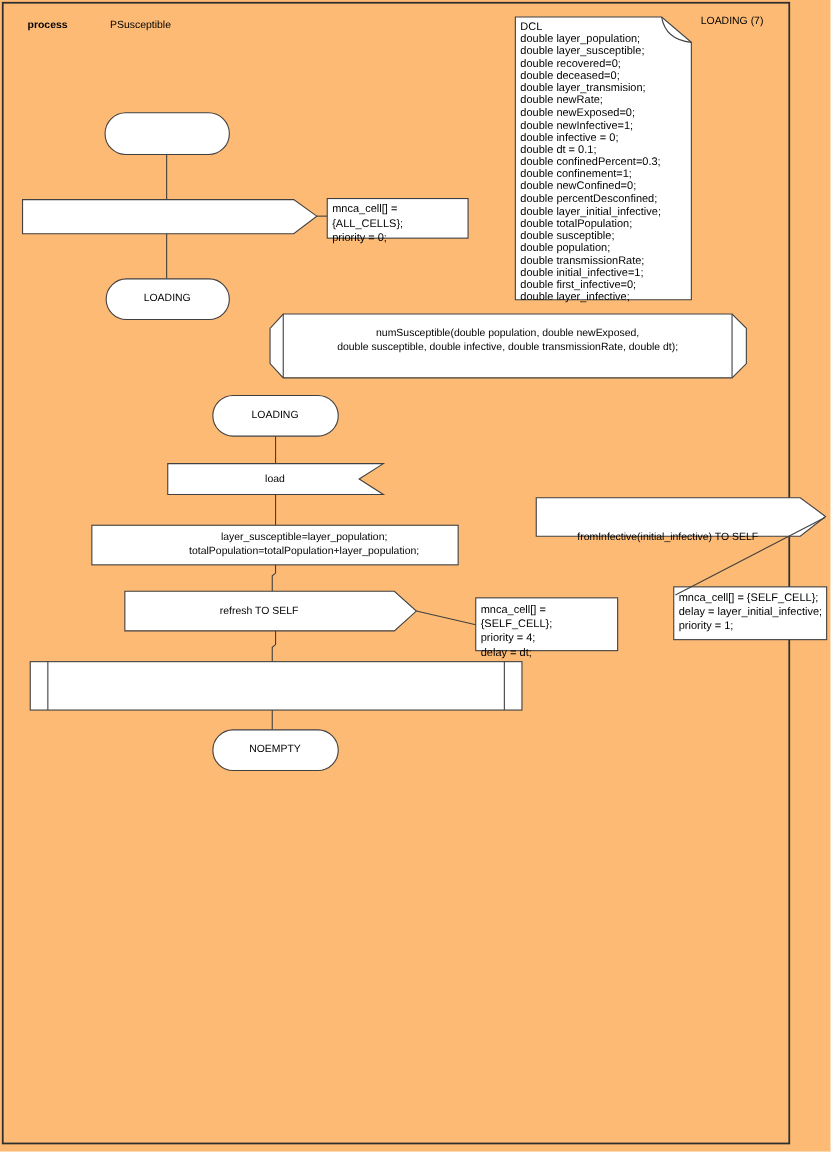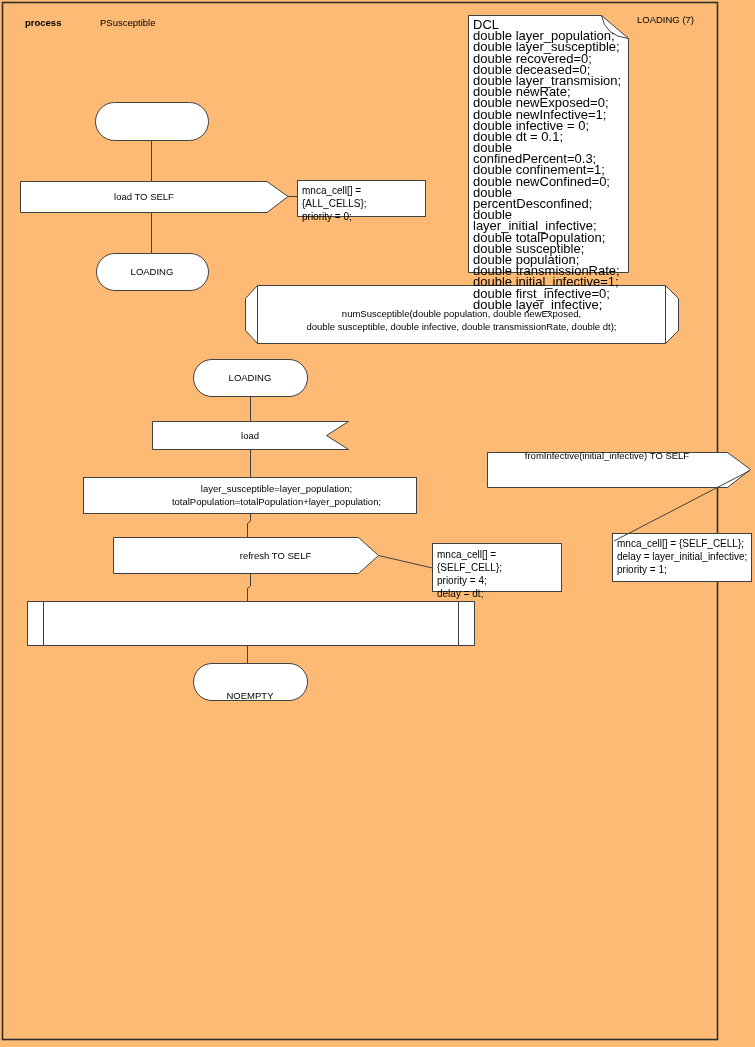--- a/index.html
+++ b/index.html
@@ -15,21 +15,21 @@
   .lbl{
     position:absolute;
     display:flex;align-items:center;justify-content:center;
     text-align:center;
     font-size:9.5px;line-height:13px;
     white-space:pre-line;
     pointer-events:none;
   }
   .note{
     position:absolute;
-    font-size:13px;line-height:11.18px;
+    font-size:10px;line-height:11.18px;
     white-space:pre-line;
     pointer-events:none;
   }
   .cmt{
     position:absolute;
     font-size:10px;line-height:13px;
     white-space:pre-line;
     pointer-events:none;
   }
   .hdr{position:absolute;font-size:9.5px;white-space:nowrap;pointer-events:none;}
@@ -115,45 +115,44 @@
 double percentDesconfined;
 double layer_initial_infective;
 double totalPopulation;
 double susceptible;
 double population;
 double transmissionRate;
 double initial_infective=1;
 double first_infective=0;
 double layer_infective;</div>
 
-  <div class="lbl" style="left:20px;top:181px;width:248px;height:31px;">load TO SELF</div>
 
   <div class="cmt" style="left:302px;top:184px;width:122px;">mnca_cell[] = {ALL_CELLS};
 priority = 0;</div>
 
   <div class="lbl" style="left:96px;top:253px;width:112px;height:37px;">LOADING</div>
 
-  <div class="lbl" style="left:245px;top:291px;width:433px;height:58px;">numSusceptible(double population, double newExposed,
+  <div class="lbl" style="left:245px;top:280px;width:433px;height:58px;">numSusceptible(double population, double newExposed,
 double susceptible, double infective, double transmissionRate, double dt);</div>
 
   <div class="lbl" style="left:193px;top:359px;width:114px;height:37px;">LOADING</div>
 
   <div class="lbl" style="left:152px;top:421px;width:196px;height:28px;text-align:right;">load</div>
 
   <div class="lbl" style="left:94px;top:477px;width:333px;height:36px;margin-left:16px;">layer_susceptible=layer_population;
 totalPopulation=totalPopulation+layer_population;</div>
 
-  <div class="lbl" style="left:113px;top:537px;width:245px;height:36px;padding-left:40px;">refresh TO SELF</div>
+  <div class="lbl" style="left:113px;top:537px;width:245px;height:36px;">refresh TO SELF</div>
 
   <div class="cmt" style="left:437px;top:548px;width:122px;">mnca_cell[] = {SELF_CELL};
 priority = 4;
 delay = dt;</div>
 
-  <div class="lbl" style="left:487px;top:438px;width:240px;height:35px;text-align:right;">fromInfective(initial_infective) TO SELF</div>
+  <div class="lbl" style="left:487px;top:471px;width:240px;height:35px;text-align:right;">fromInfective(initial_infective) TO SELF</div>
 
   <div class="cmt" style="left:617px;top:537px;width:136px;">mnca_cell[] = {SELF_CELL};
 delay = layer_initial_infective;
 priority = 1;</div>
 
 
-  <div class="lbl" style="left:193px;top:677px;width:114px;height:37px;">NOEMPTY</div>
+  <div class="lbl" style="left:193px;top:663px;width:114px;height:37px;">NOEMPTY</div>
 
 </div>
 
 </body></html>

